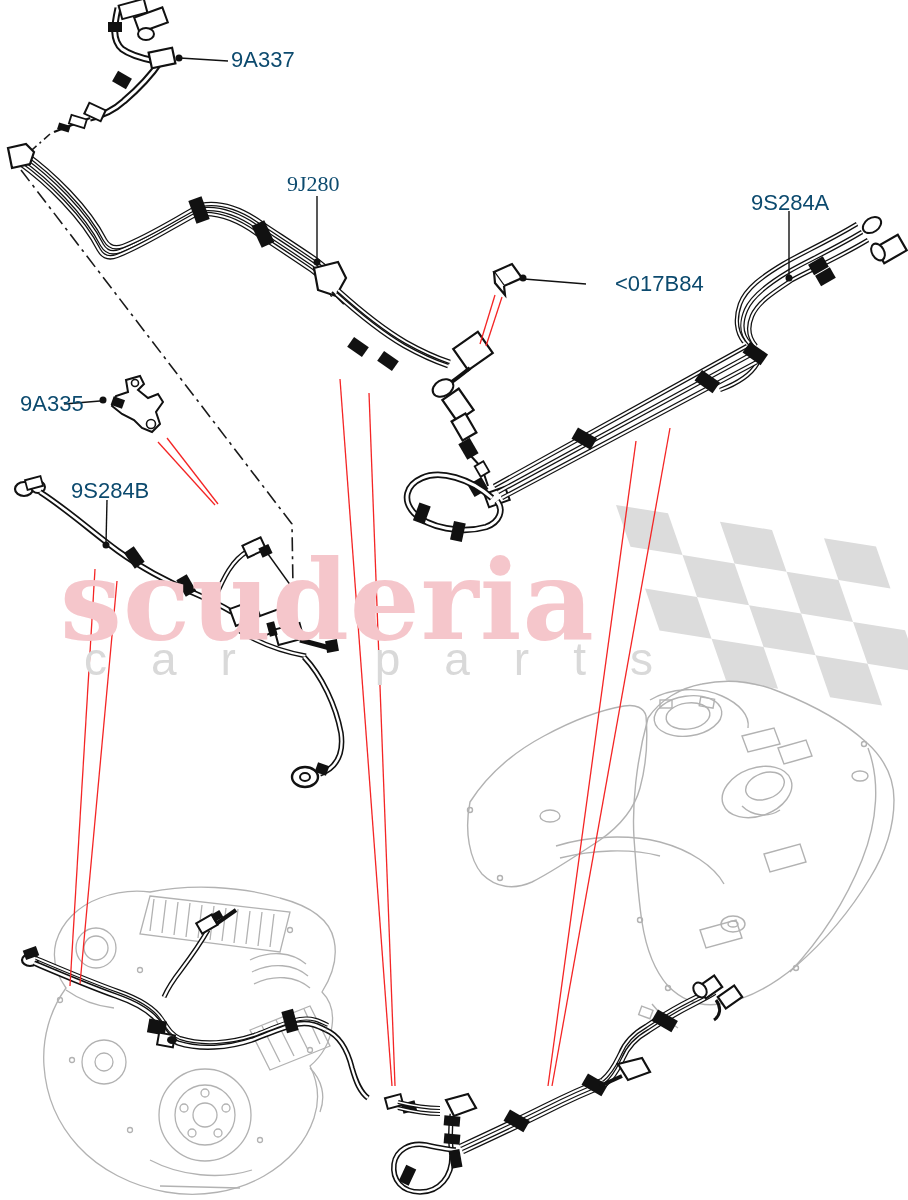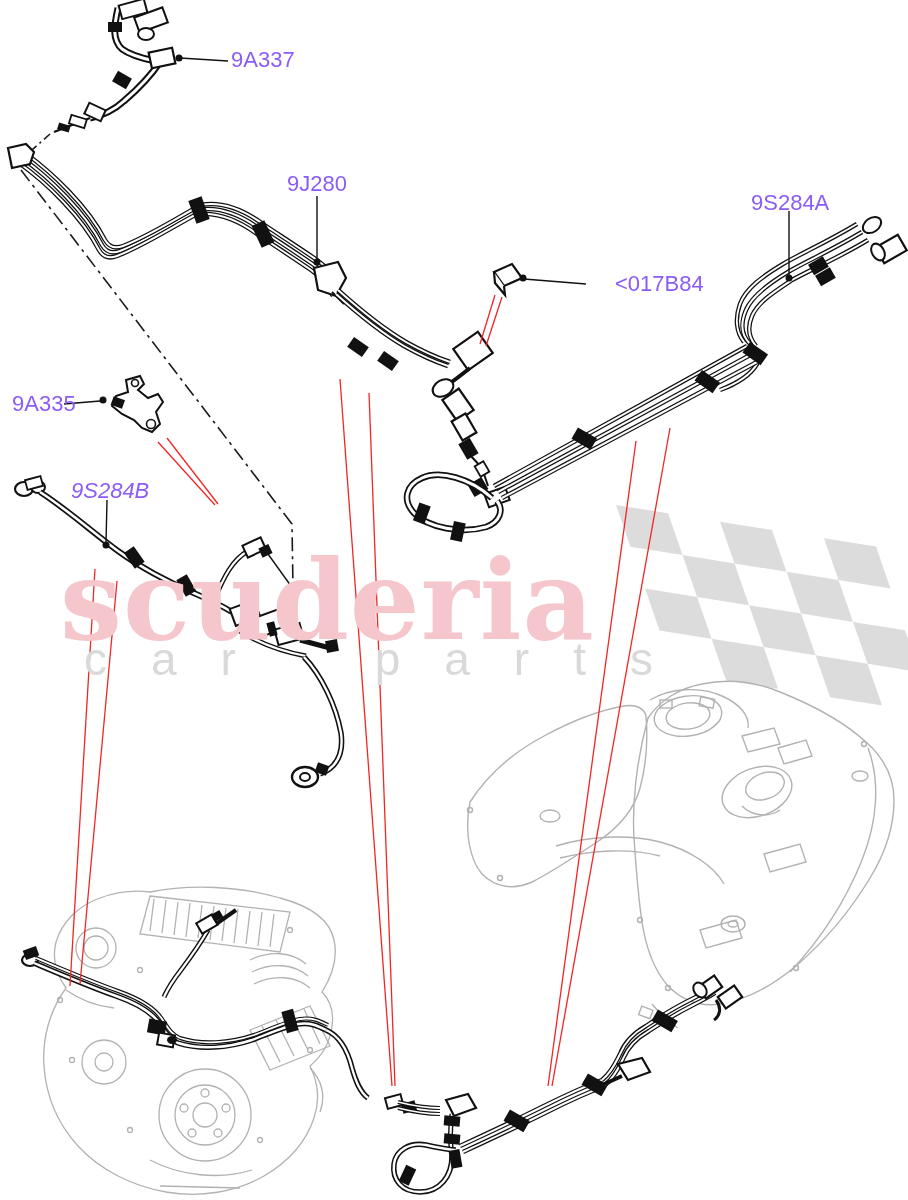--- a/index.html
+++ b/index.html
@@ -1,19 +1,19 @@
 <!DOCTYPE html>
 <html><head>
 <meta charset="utf-8">
 <style>
   html,body{margin:0;padding:0;background:#888;}
   #stage{position:relative;width:908px;height:1200px;background:#ffffff;overflow:hidden;
          font-family:"Liberation Sans", sans-serif;}
   #stage svg{position:absolute;left:0;top:0;}
-  .part-label{position:absolute;color:#8b5cf6;font-size:22px;line-height:24px;
+  .part-label{position:absolute;color:#0c4a6e;font-size:22px;line-height:24px;
               font-family:"Liberation Sans",sans-serif;white-space:nowrap;}
   .wm-brand{position:absolute;left:60px;top:546px;color:#f5c6cb;
             font-family:"DejaVu Serif", serif;font-weight:bold;font-size:110px;
             line-height:1;letter-spacing:1px;}
   .wm-tagline{position:absolute;left:84px;top:636px;color:#d9d9d9;
             font-family:"Liberation Sans",sans-serif;font-size:46px;line-height:1;
             letter-spacing:44px;word-spacing:38px;}
 </style>
 </head>
 <body>
@@ -313,18 +313,18 @@
         <circle cx="103" cy="400" r="3.5" stroke="none"></circle>
     <path d="M107,500 L106,544"></path>
         <circle cx="106" cy="545" r="3.5" stroke="none"></circle>
   </g>
 </svg>
 
   <div class="wm-brand">scuderia</div>
   <div class="wm-tagline">car parts</div>
 
   <div class="part-label" style="left:231px;top:48px;">9A337</div>
-  <div class="part-label" style="left:287px;top:172px;">9J280</div>
+  <div class="part-label" style="left:287px;top:172px;font-family:Liberation Serif, serif;">9J280</div>
   <div class="part-label" style="left:751px;top:191px;">9S284A</div>
   <div class="part-label" style="left:615px;top:272px;">&lt;017B84</div>
-  <div class="part-label" style="left:12px;top:392px;">9A335</div>
-  <div class="part-label" style="left:71px;top:479px;font-style:italic;">9S284B</div>
+  <div class="part-label" style="left:20px;top:392px;">9A335</div>
+  <div class="part-label" style="left:71px;top:479px;">9S284B</div>
 </div>
 
 </body></html>

